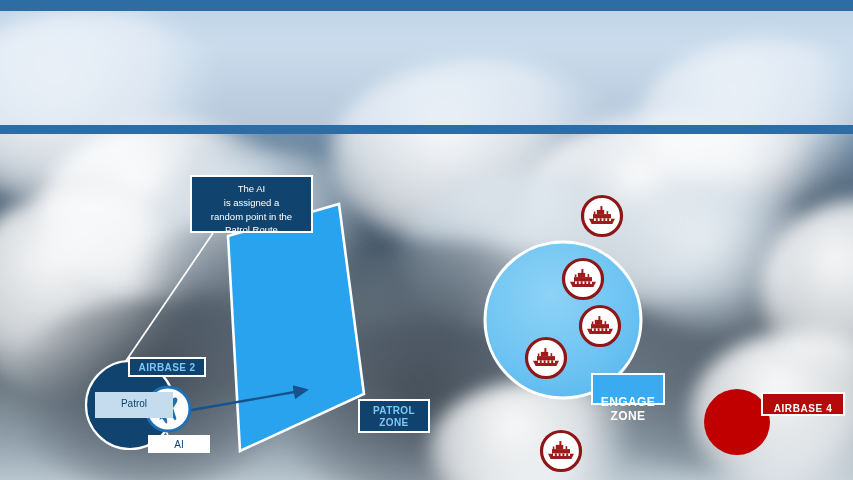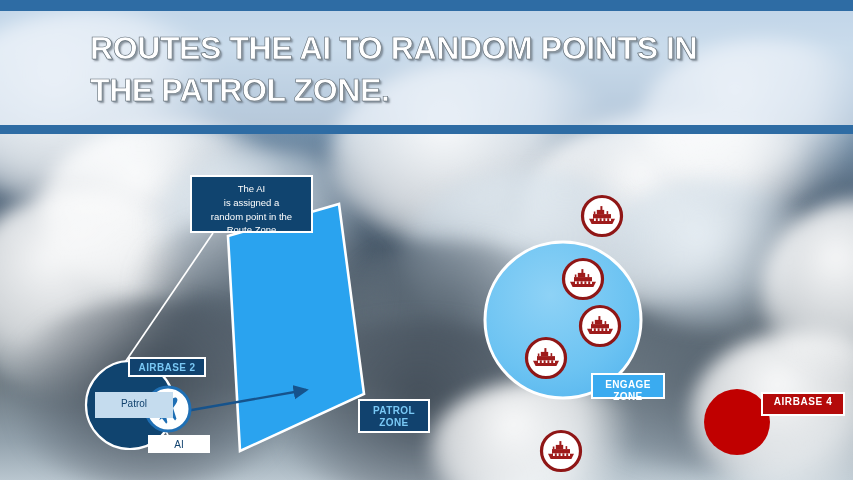--- a/index.html
+++ b/index.html
@@ -85,22 +85,22 @@
 
   #callout{
     position:absolute; left:190px; top:175px; width:123px; height:58px;
     background:#10446f; border:2px solid #ffffff;
     color:#ffffff; font-size:9.5px; line-height:1.45;
     text-align:center; padding-top:5px; white-space:pre-line;
   }
 
   #airbase1-lbl{ left:128px; top:357px; width:78px; height:20px; font-size:10px; padding-top:3px; }
   #patrol-lbl  { left:358px; top:399px; width:72px; height:34px; font-size:10px; padding-top:4px; }
-  #engage-lbl  { left:591px; top:373px; width:74px; height:26px; font-size:10px; padding-top:4px; }
-  #airbase4-lbl{ left:761px; top:392px; width:84px; height:24px; font-size:10px; padding-top:2px; }
+  #engage-lbl  { left:591px; top:373px; width:74px; height:32px; font-size:12px; padding-top:20px; }
+  #airbase4-lbl{ left:761px; top:392px; width:84px; height:24px; font-size:10px; padding-top:9px; }
   #ai-lbl      { left:148px; top:435px; width:62px; height:18px; font-size:10px; padding-top:2px; }
   #route-lbl   { left:95px; top:392px; width:78px; height:26px; font-size:10px; padding-top:6px; }
 </style>
 </head>
 <body>
 
 <div id="slide">
 
   <div class="sky-base"></div>
   <div class="layer">
@@ -119,22 +119,20 @@
     <div class="cloud dark" style="left:560px;  top:300px; width:300px; height:170px;"></div>
     <div class="cloud light" style="left:690px;  top:330px; width:230px; height:170px;"></div>
     <div class="cloud light" style="left:430px;  top:380px; width:220px; height:140px;"></div>
     <div class="cloud mid" style="left:600px;  top:180px; width:220px; height:150px;"></div>
     <div class="cloud light" style="left:760px;  top:200px; width:200px; height:180px;"></div>
   </div>
 
   <div class="band-top"></div>
   <div class="band-body"></div>
   <div class="band-bottom"></div>
-  <div class="slide-title">ROUTES THE AI TO RANDOM POINTS IN
-THE PATROL ZONE.</div>
 
   <svg class="diagram" viewBox="0 0 853 480">
     <defs>
       <marker id="arrowhead" markerWidth="7" markerHeight="7" refX="5.2" refY="3" orient="auto">
         <path d="M0,0 L6.4,3 L0,6 z" fill="#16538c"></path>
       </marker>
       <radialGradient id="ezGrad" cx="42%" cy="34%" r="72%">
         <stop offset="0%" stop-color="#8ed2f6"></stop>
         <stop offset="70%" stop-color="#6cc3f2"></stop>
         <stop offset="100%" stop-color="#5ab8ef"></stop>
@@ -261,21 +259,21 @@
         <rect x="-0.4" y="2.4" width="1.8" height="2.6"></rect>
         <rect x="3.4" y="2.4" width="1.8" height="2.6"></rect>
         <rect x="7.2" y="2.4" width="1.8" height="2.6"></rect>
       </g>
     </g>
   </svg>
 
   <div id="callout">The AI
 is assigned a
 random point in the
-Route Zone</div>
+Patrol Route</div>
 
   <div class="lbl lbl-pale" id="route-lbl">Patrol</div>
   <div class="lbl lbl-navy" id="airbase1-lbl">AIRBASE 2</div>
   <div class="lbl lbl-white" id="ai-lbl">AI</div>
   <div class="lbl lbl-navy" id="patrol-lbl">PATROL
 ZONE</div>
   <div class="lbl lbl-blue" id="engage-lbl">ENGAGE
 ZONE</div>
   <div class="lbl lbl-red" id="airbase4-lbl">AIRBASE 4</div>
 

